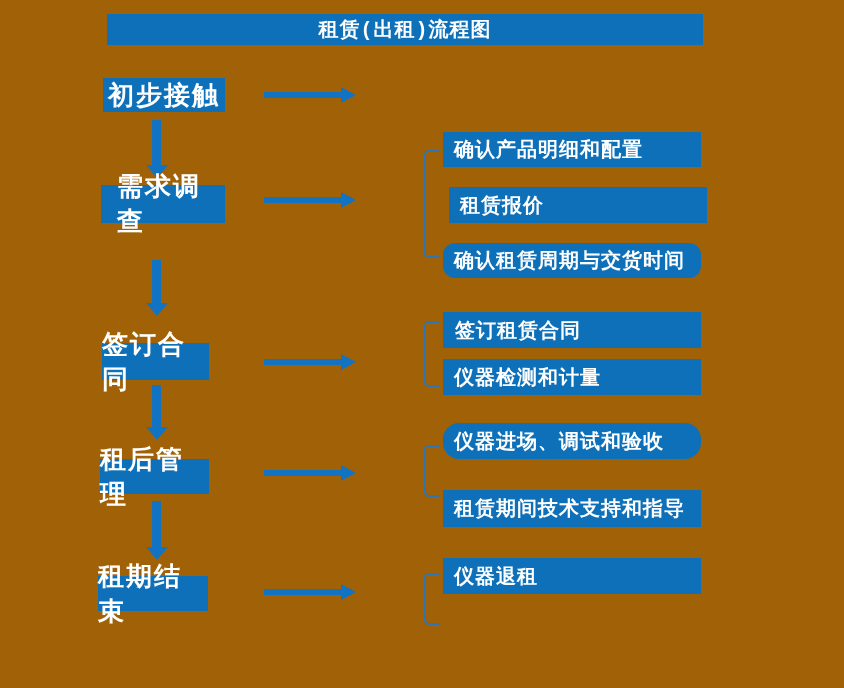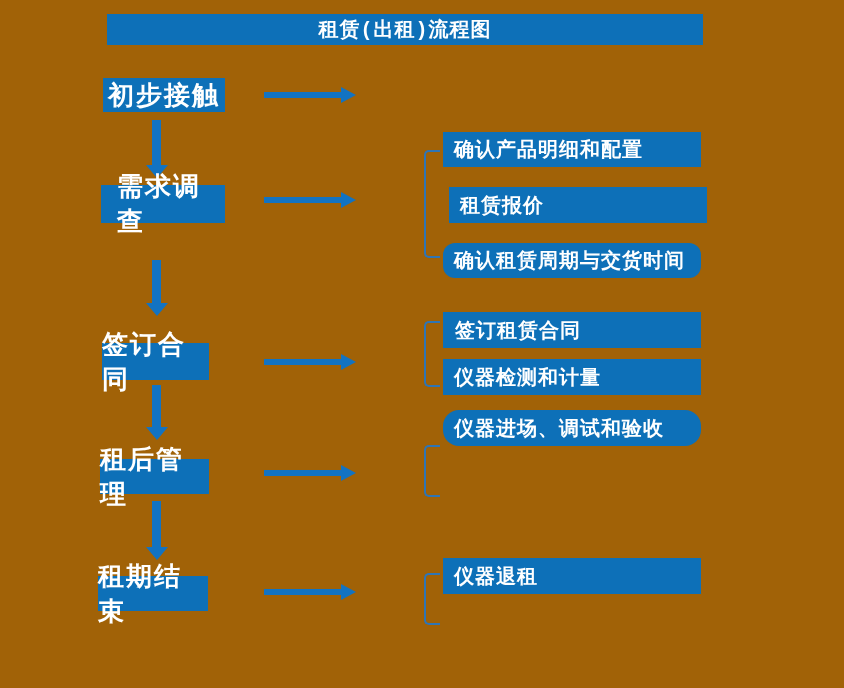--- a/index.html
+++ b/index.html
@@ -68,21 +68,22 @@
     <div class="shaft" style="height:42px;"></div>
     <div class="head" style="top:42px;"></div>
   </div>
 
   <div class="bx lbox" style="left:100px;top:459px;width:109px;height:35px;">租后管理</div>
   <div class="harrow" style="top:465px;">
     <div class="shaft"></div>
       <div class="head"></div>
   </div>
   <div class="bracket" style="top:445px;height:52px;"></div>
-  <div class="bx rbox" style="top:410px;height:36px;border-radius:16px;">仪器进场、调试和验收</div>
+  <div class="bx rbox" style="top:423px;height:36px;border-radius:16px;">仪器进场、调试和验收</div>
+  <div class="bx rbox" style="top:490px;height:37px;">租赁期间技术支持和指导</div>
   <div class="varrow" style="top:501px;height:59px;">
     <div class="shaft" style="height:46px;"></div>
     <div class="head" style="top:46px;"></div>
   </div>
 
   <div class="bx lbox" style="left:98px;top:576px;width:110px;height:35px;">租期结束</div>
   <div class="harrow" style="top:584px;">
     <div class="shaft"></div>
       <div class="head"></div>
   </div>

